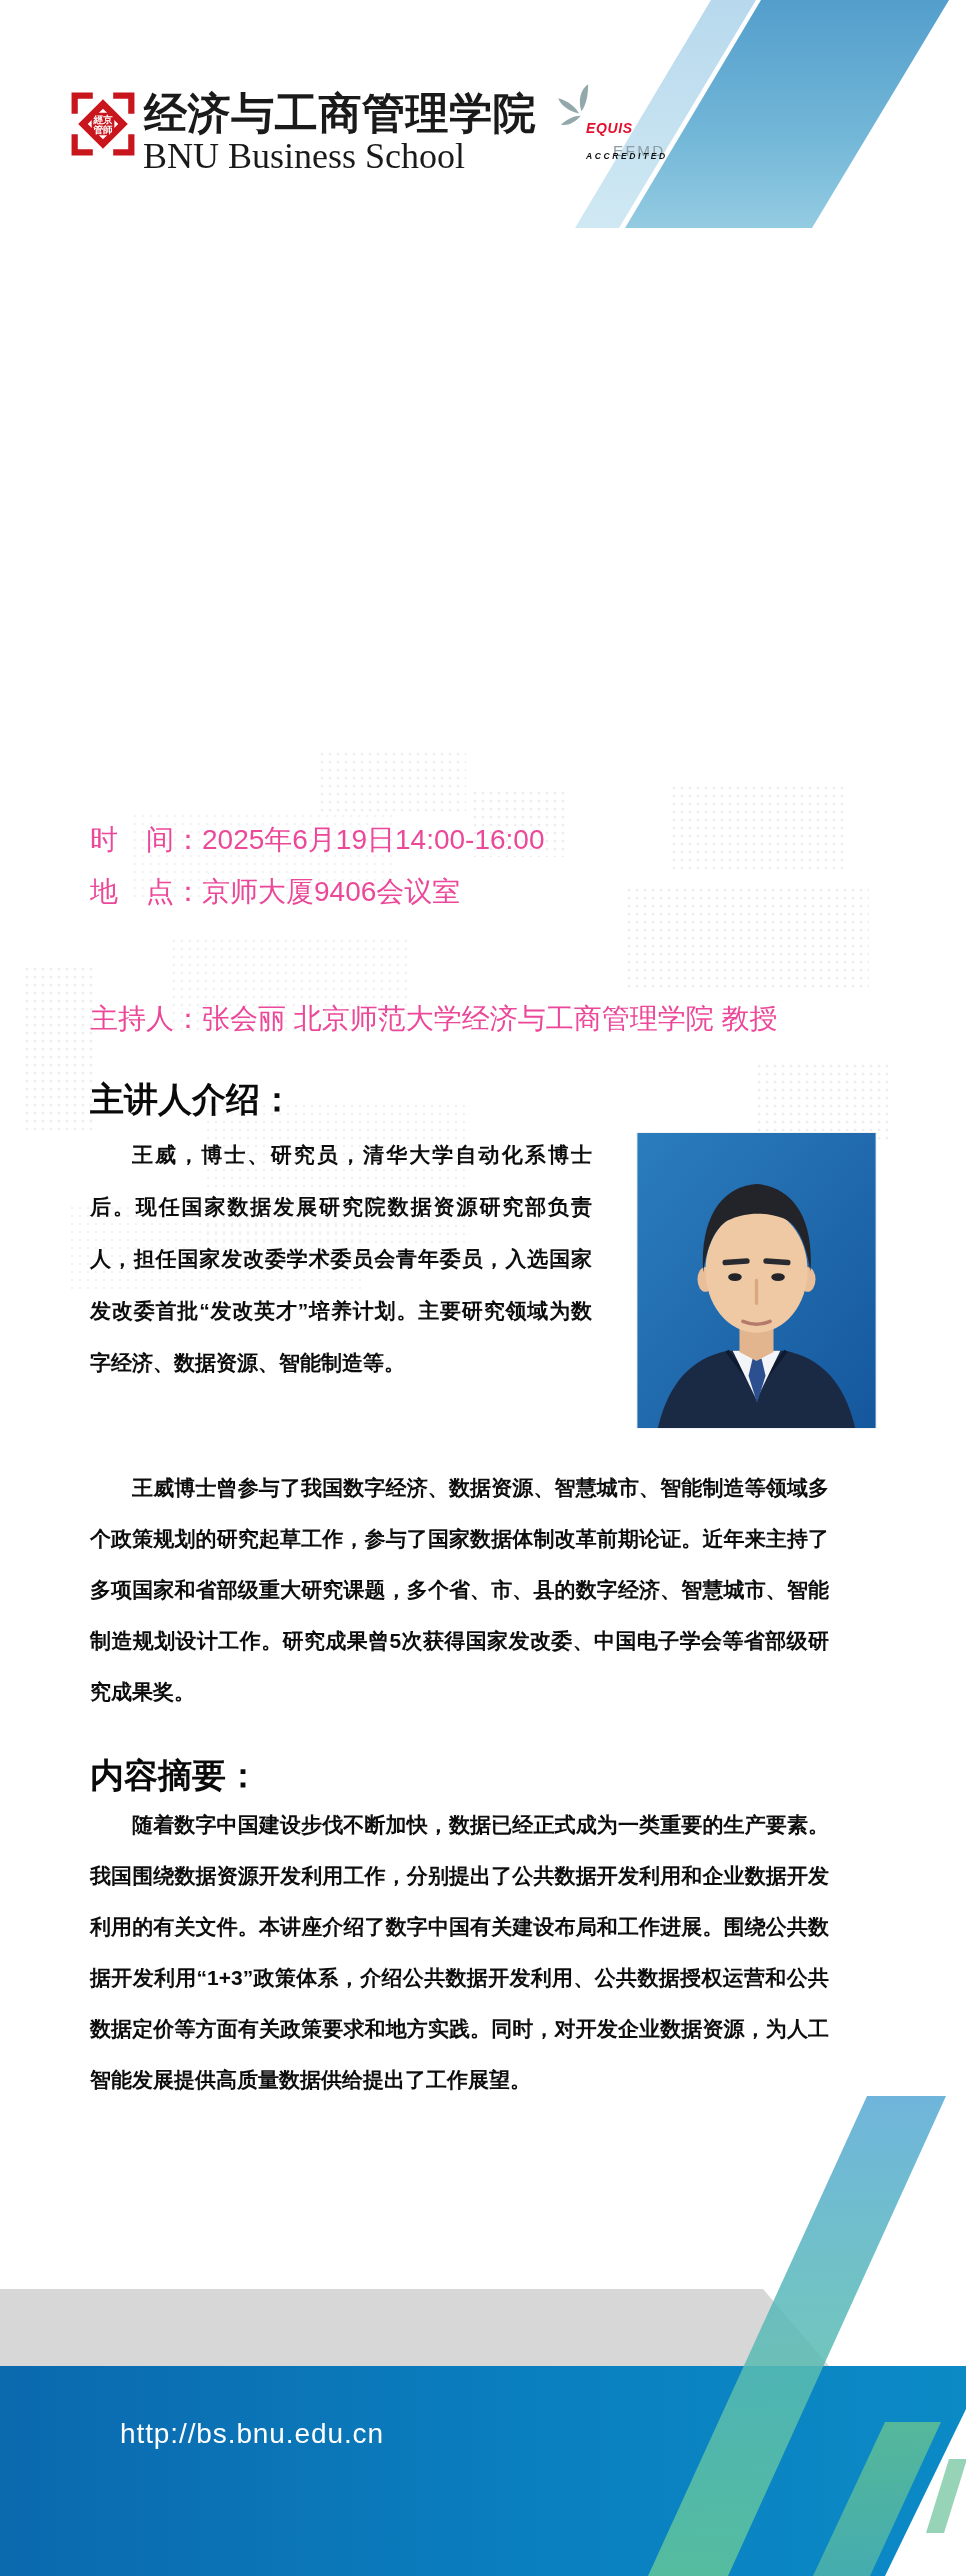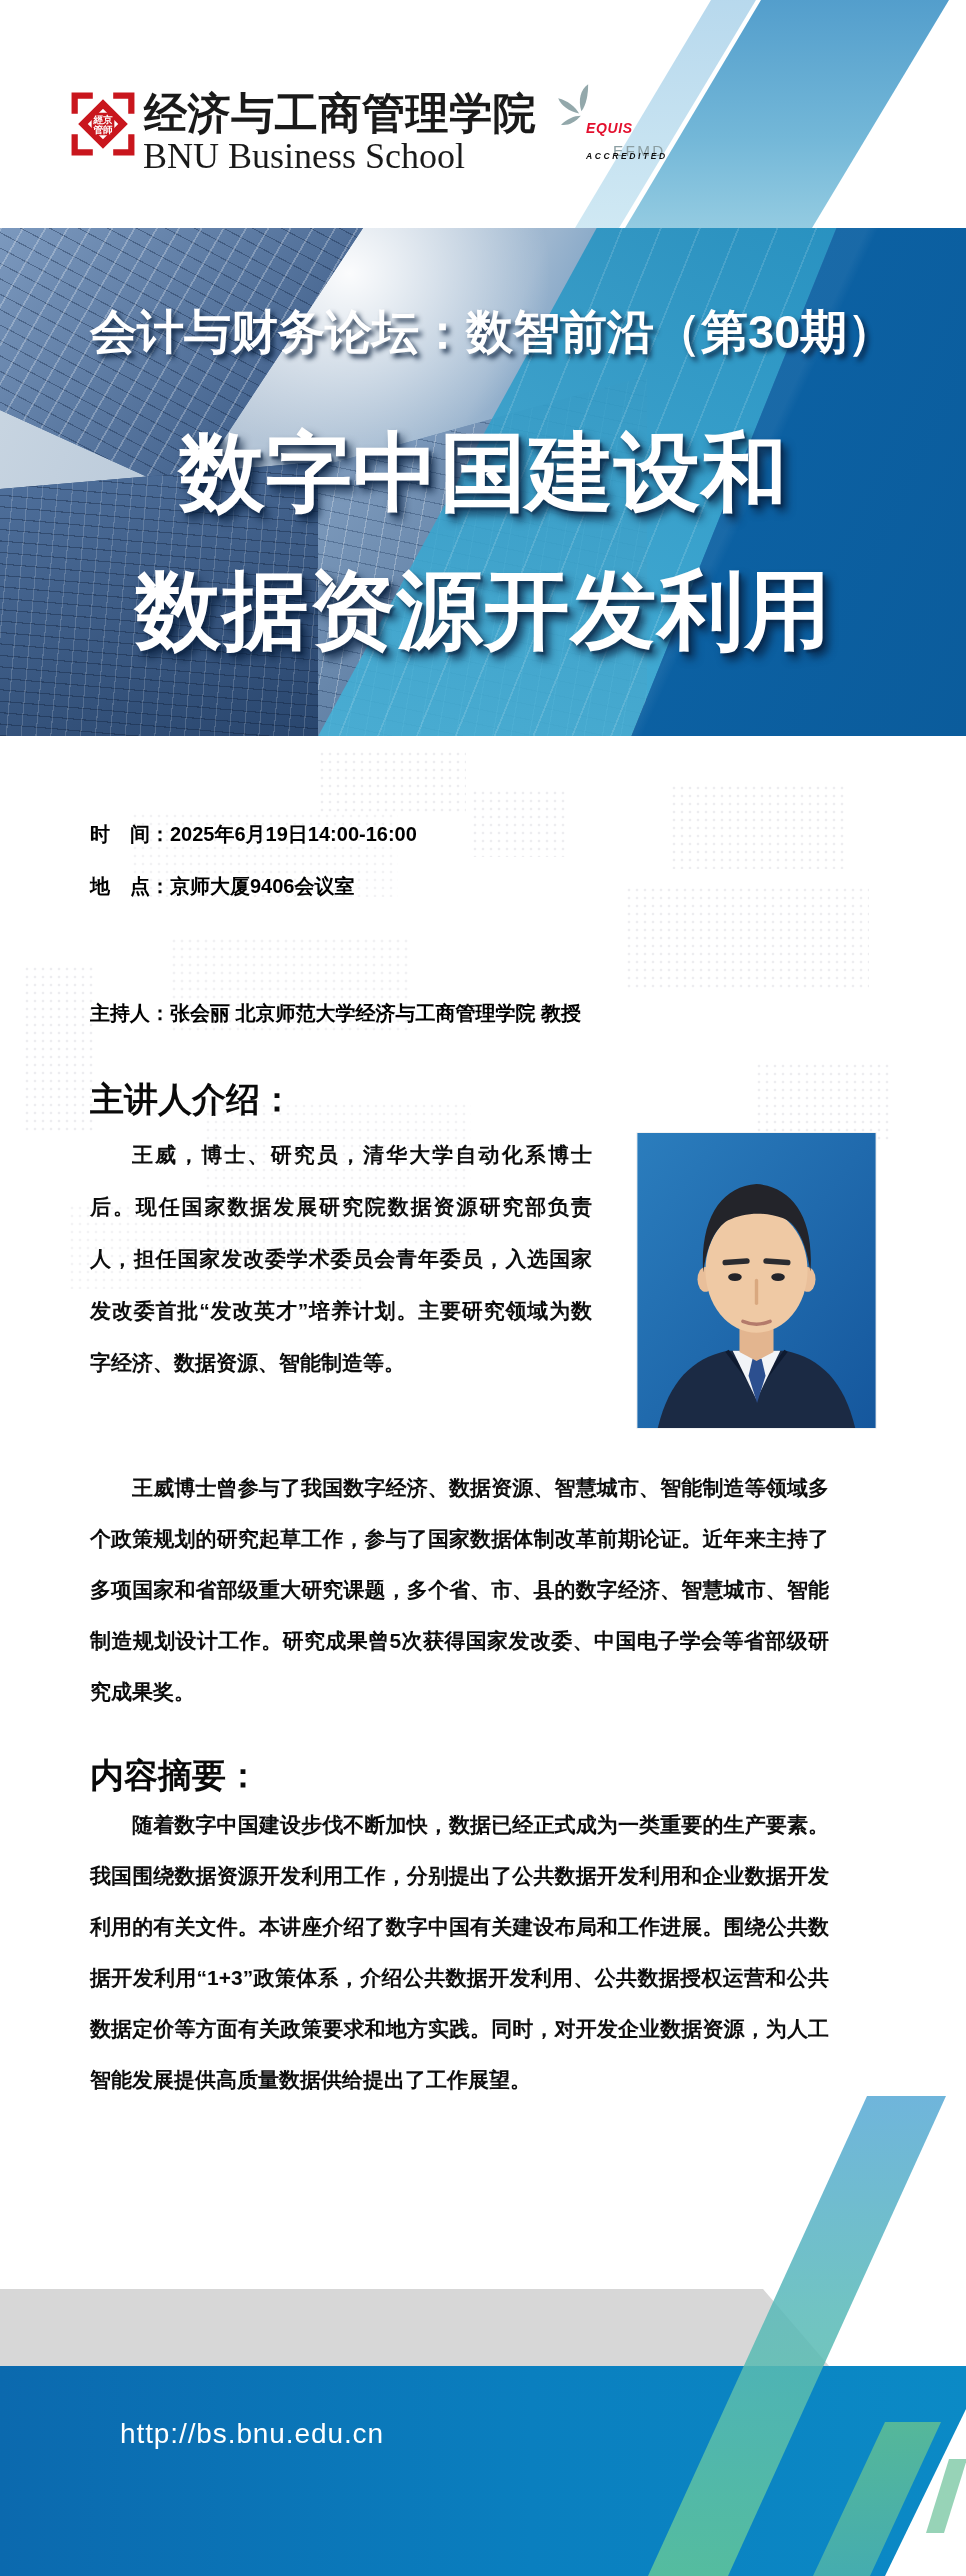--- a/index.html
+++ b/index.html
@@ -73,22 +73,22 @@
      text-shadow:5.7px 6.8px 9px rgba(8,30,60,.8),2.3px 2.8px 2.3px rgba(8,30,60,.55);}
   .big-title.l1{top:187px;}
   .big-title.l2{top:325px;}
 
   
   .dots{position:absolute;z-index:0;opacity:.8;
      background-image:radial-gradient(var(--dotGray,#e9e9ec) 1.5px,rgba(0,0,0,0) 1.6px);
      background-size:8px 8px;}
 
   
-  .detail-line{position:absolute;left:90px;z-index:3;font-size:20px;font-weight:700;
-     white-space:nowrap;color:#000000;}
+  .detail-line{position:absolute;left:90px;z-index:3;font-size:28px;font-weight:400;
+     white-space:nowrap;color:#ec4899;}
 
   
   .sec-heading{position:absolute;left:90px;z-index:3;font-size:34px;font-weight:700;color:#0a0a0a;}
   .para{position:absolute;left:90px;z-index:3;font-size:21px;line-height:52px;font-weight:600;
      text-align:justify;color:#0d0d0d;}
   .para .bind{display:inline;}
   .p1{top:1129px;width:786px;}
   .p2{top:1462px;width:739px;line-height:51px;}
   .p3{top:1799px;width:739px;line-height:51px;}
   .indent{text-indent:2em;}
@@ -145,33 +145,20 @@
         <path d="M46 50 C40 30 44 12 58 2 C58 20 55 38 46 50 Z"></path>
         <path d="M42 54 C24 50 10 40 5 27 C22 31 35 42 42 54 Z"></path>
         <path d="M45 58 C35 70 22 76 10 74 C20 64 33 58 45 58 Z"></path>
       </g>
     </svg>
   </div>
   <div class="efmd">EFMD</div>
   <div class="equis">EQUIS</div>
   <div class="accredited">ACCREDITED</div>
 
-  <div class="banner">
-    <div class="glare"></div>
-    <div class="tower t1"></div>
-    <div class="tower t2"></div>
-    <div class="tower t3"></div>
-    <div class="teal-wedge"></div>
-    <div class="teal-streaks"></div>
-    <div class="deep-wedge"></div>
-    <div class="deep-sheen"></div>
-    <div class="series-title">会计与财务论坛：数智前沿（第30期）</div>
-    <div class="big-title l1">数字中国建设和</div>
-    <div class="big-title l2">数据资源开发利用</div>
-  </div>
 
   <div class="dots" style="left:318px;top:750px;width:148px;height:62px;"></div>
   <div class="dots" style="left:670px;top:784px;width:176px;height:85px;"></div>
   <div class="dots" style="left:471px;top:789px;width:97px;height:68px;"></div>
   <div class="dots" style="left:131px;top:812px;width:267px;height:85px;opacity:.6;"></div>
   <div class="dots" style="left:625px;top:886px;width:244px;height:102px;"></div>
   <div class="dots" style="left:170px;top:937px;width:239px;height:97px;opacity:.65;"></div>
   <div class="dots" style="left:23px;top:965px;width:74px;height:170px;"></div>
   <div class="dots" style="left:204px;top:1102px;width:267px;height:142px;opacity:.6;"></div>
   <div class="dots" style="left:755px;top:1062px;width:136px;height:80px;"></div>

